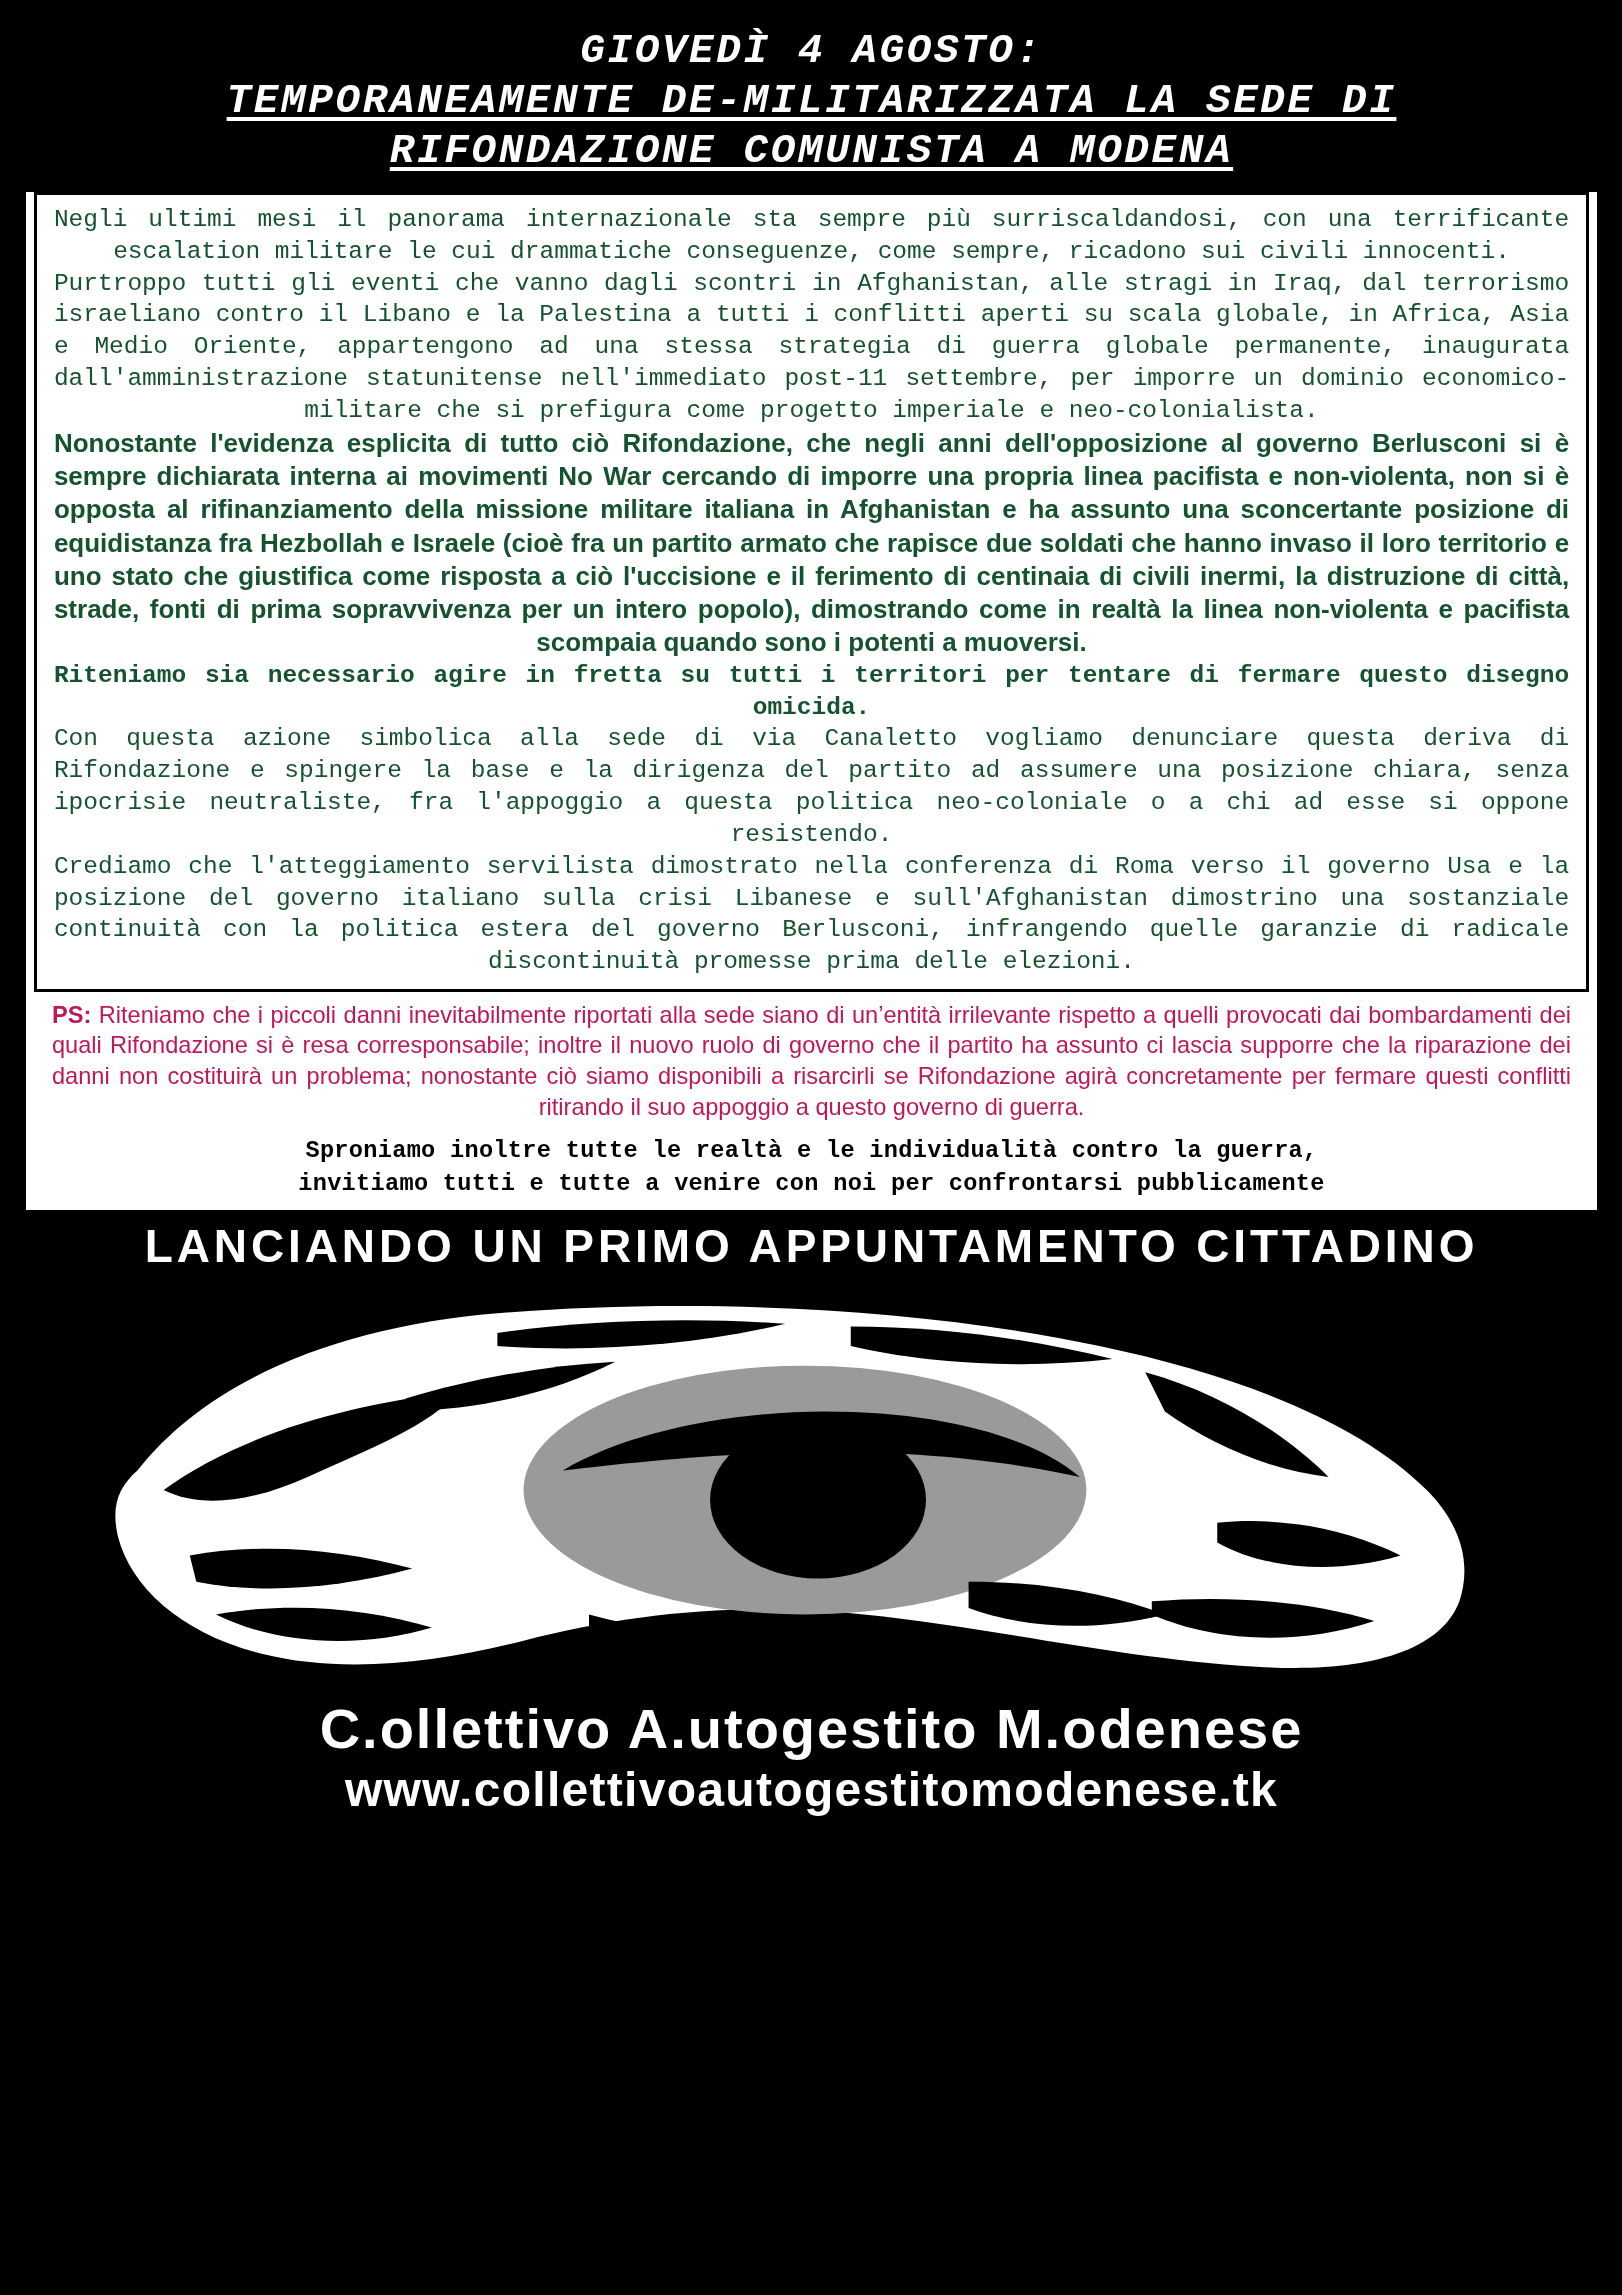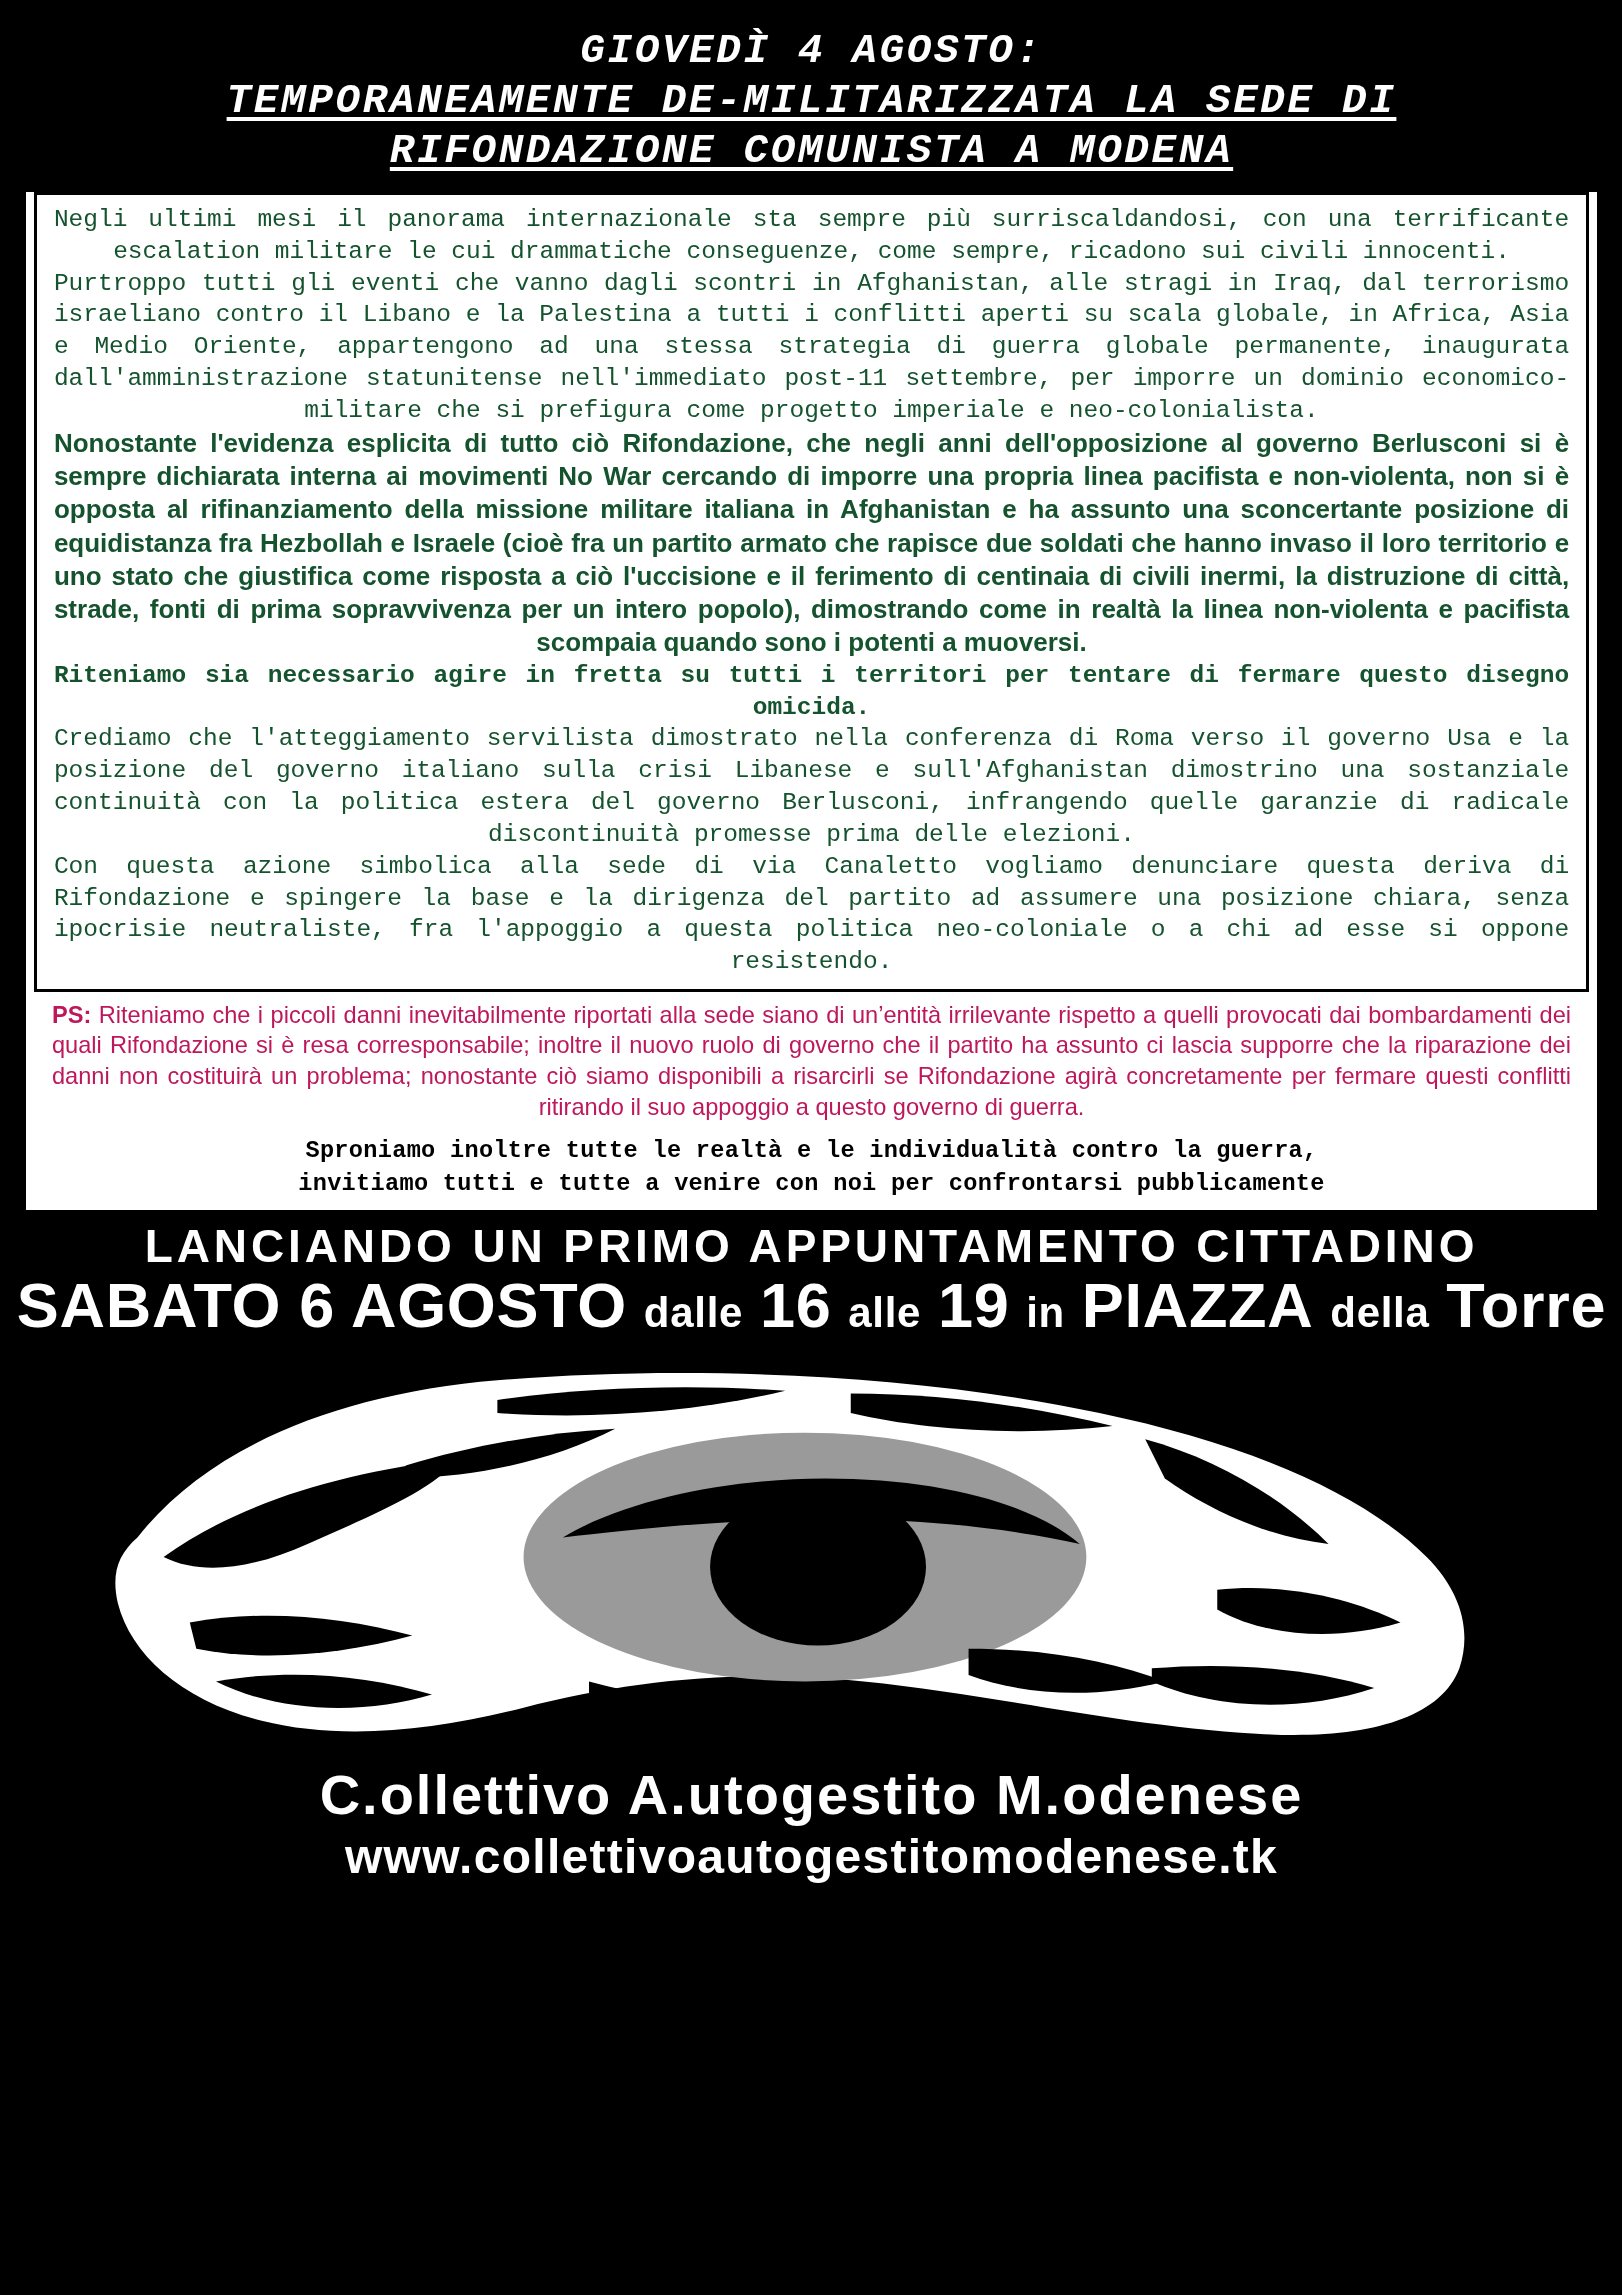--- a/index.html
+++ b/index.html
@@ -177,50 +177,39 @@
     <div class="header-line underlined">RIFONDAZIONE COMUNISTA A MODENA</div>
   </div>
 
   <div class="body-wrap">
 
     <div class="main-box">
       <p class="mono">Negli ultimi mesi il panorama internazionale sta sempre più surriscaldandosi, con una terrificante escalation militare le cui drammatiche conseguenze, come sempre, ricadono sui civili innocenti.</p>
       <p class="mono">Purtroppo tutti gli eventi che vanno dagli scontri in Afghanistan, alle stragi in Iraq, dal terrorismo israeliano contro il Libano e la Palestina a tutti i conflitti aperti su scala globale, in Africa, Asia e Medio Oriente, appartengono ad una stessa strategia di guerra globale permanente, inaugurata dall'amministrazione statunitense nell'immediato post-11 settembre, per imporre un dominio economico-militare che si prefigura come progetto imperiale e neo-colonialista.</p>
       <p class="sans b">Nonostante l'evidenza esplicita di tutto ciò Rifondazione, che negli anni dell'opposizione al governo Berlusconi si è sempre dichiarata interna ai movimenti No War cercando di imporre una propria linea pacifista e non-violenta, non si è opposta al rifinanziamento della missione militare italiana in Afghanistan e ha assunto una sconcertante posizione di equidistanza fra Hezbollah e Israele (cioè fra un partito armato che rapisce due soldati che hanno invaso il loro territorio e uno stato che giustifica come risposta a ciò l'uccisione e il ferimento di centinaia di civili inermi, la distruzione di città, strade, fonti di prima sopravvivenza per un intero popolo), dimostrando come in realtà la linea non-violenta e pacifista scompaia quando sono i potenti a muoversi.</p>
       <p class="mono b">Riteniamo sia necessario agire in fretta su tutti i territori per tentare di fermare questo disegno omicida.</p>
+      <p class="mono">Con questa azione simbolica alla sede di via Canaletto vogliamo denunciare questa deriva di Rifondazione e spingere la base e la dirigenza del partito ad assumere una posizione chiara, senza ipocrisie neutraliste, fra l'appoggio a questa politica neo-coloniale o a chi ad esse si oppone resistendo.</p>
       <p class="mono">Crediamo che l'atteggiamento servilista dimostrato nella conferenza di Roma verso il governo Usa e la posizione del governo italiano sulla crisi Libanese e sull'Afghanistan dimostrino una sostanziale continuità con la politica estera del governo Berlusconi, infrangendo quelle garanzie di radicale discontinuità promesse prima delle elezioni.</p>
-      <p class="mono">Con questa azione simbolica alla sede di via Canaletto vogliamo denunciare questa deriva di Rifondazione e spingere la base e la dirigenza del partito ad assumere una posizione chiara, senza ipocrisie neutraliste, fra l'appoggio a questa politica neo-coloniale o a chi ad esse si oppone resistendo.</p>
     </div>
 
     <div class="ps">
       <b>PS:</b><span> Riteniamo che i piccoli danni inevitabilmente riportati alla sede siano di un’entità irrilevante rispetto a quelli provocati dai bombardamenti dei quali Rifondazione si è resa corresponsabile; inoltre il nuovo ruolo di governo che il partito ha assunto ci lascia supporre che la riparazione dei danni non costituirà un problema; nonostante ciò siamo disponibili a risarcirli se Rifondazione agirà concretamente per fermare questi conflitti ritirando il suo appoggio a questo governo di guerra.</span>
     </div>
 
     <div class="call">
       <div>Sproniamo inoltre  tutte le realtà e le individualità contro la guerra,</div>
       <div>invitiamo tutti e tutte a venire con noi per confrontarsi pubblicamente</div>
     </div>
 
   </div>
 
   <div class="footer">
 
     <div class="appointment">LANCIANDO UN PRIMO APPUNTAMENTO CITTADINO</div>
 
-    <div class="date-line">
-      <span class="big">SABATO 6 AGOSTO</span>
-      <span class="small">dalle</span>
-      <span class="big">16</span>
-      <span class="small">alle</span>
-      <span class="big">19</span>
-      <span class="small">in</span>
-      <span class="big">PIAZZA</span>
-      <span class="small">della</span>
-      <span class="big">Torre</span>
-    </div>
 
     <div class="art">
       <svg viewBox="0 0 2480 640" preserveAspectRatio="none">
         <rect x="0" y="0" width="2480" height="640" fill="#000"></rect>
 
         <path fill="#ffffff" d="M210,300 C320,160 520,80 760,60 C1050,36 1400,50 1680,110 C1900,156 2080,230 2180,330
                  C2230,380 2250,440 2230,500 C2200,580 2080,610 1920,600 C1700,586 1520,540 1320,520
                  C1120,500 960,520 800,560 C660,596 520,610 400,580 C280,550 200,480 180,400
                  C170,356 180,326 210,300 Z"></path>
 

